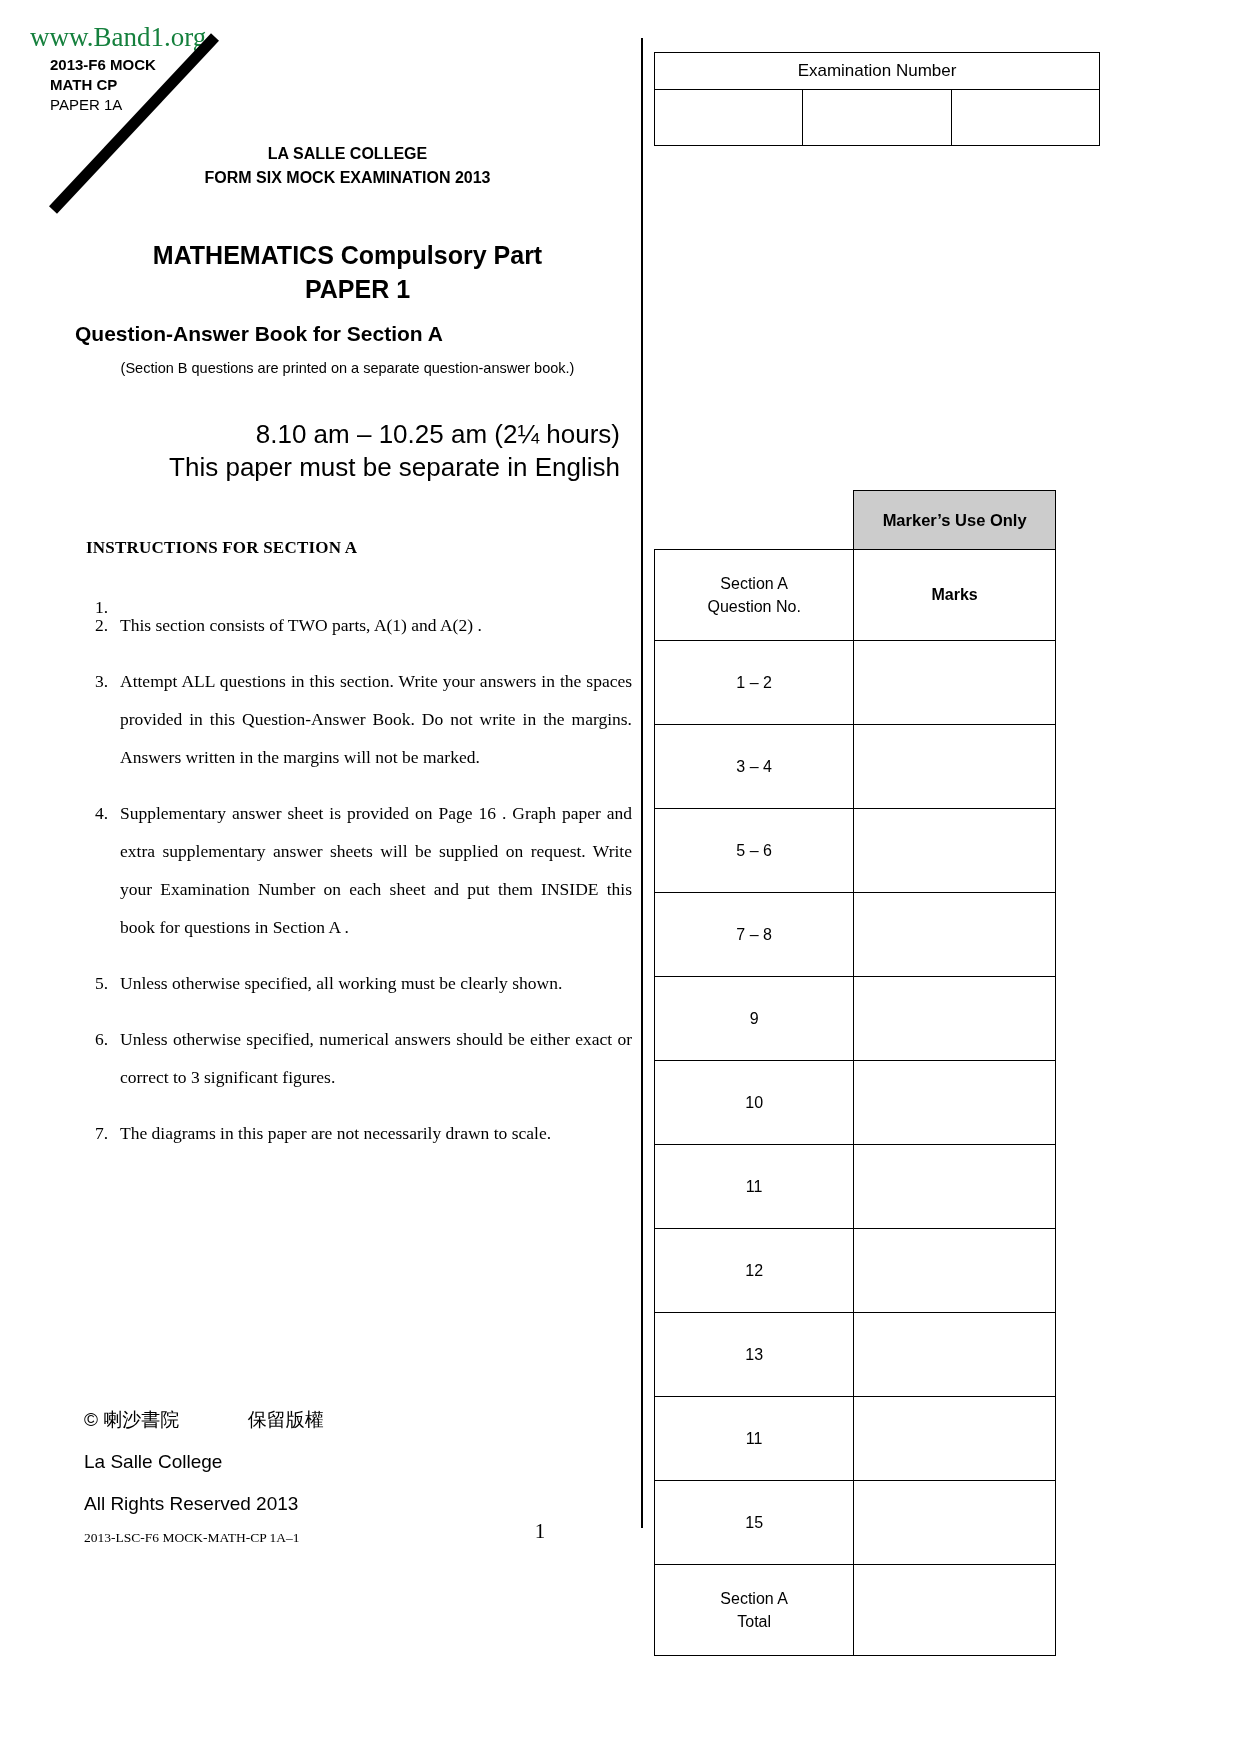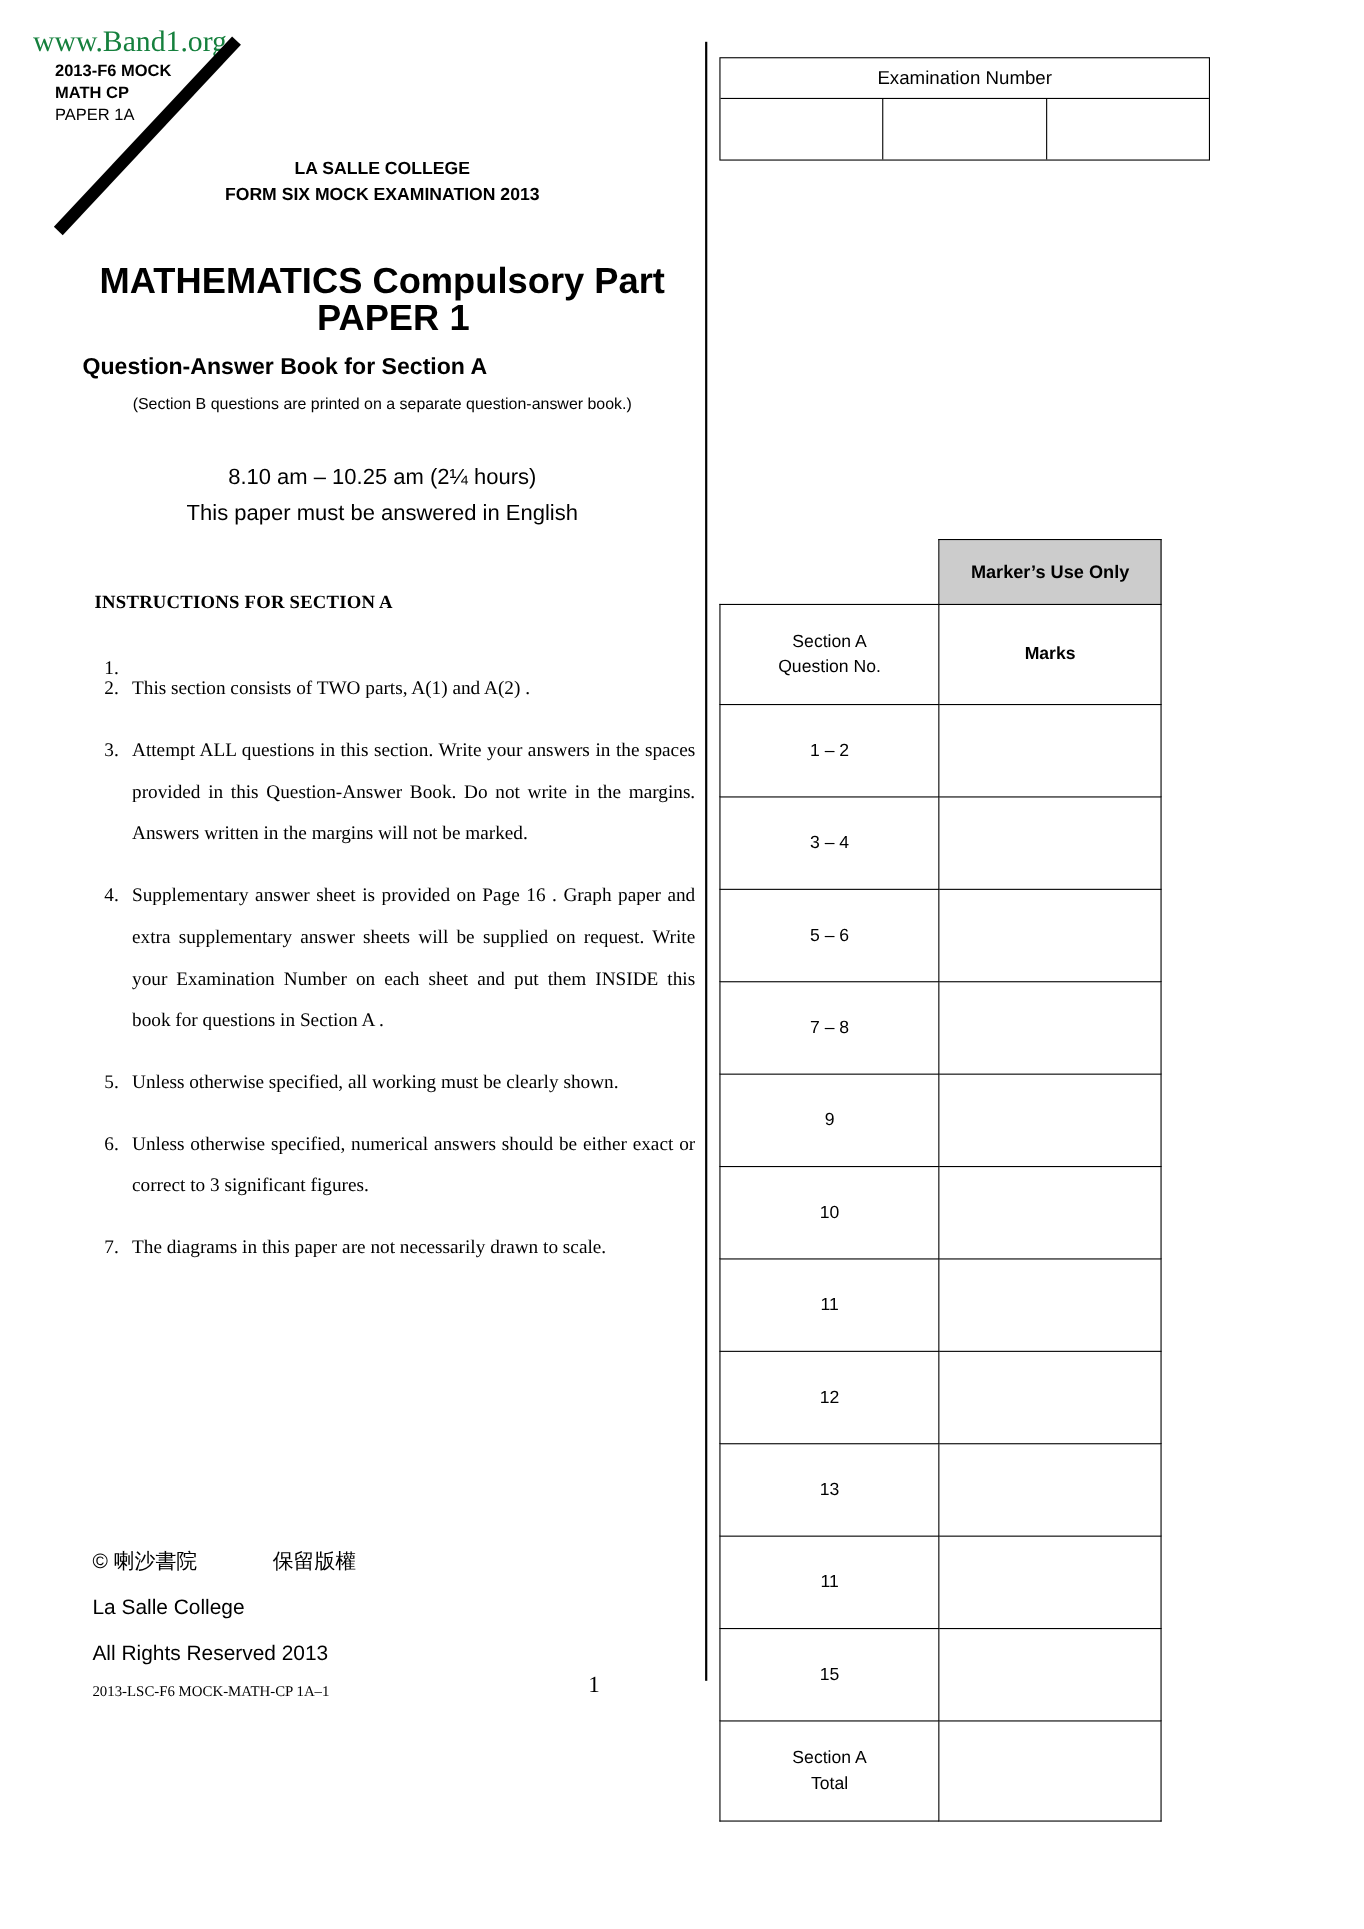--- a/index.html
+++ b/index.html
@@ -62,21 +62,21 @@
     font-size: 16px;
     font-weight: bold;
     line-height: 24px;
   }
   .subject {
     position: absolute;
     left: 75px;
     top: 238px;
     width: 545px;
     text-align: center;
-    font-size: 33px;
+    font-size: 25px;
     font-weight: bold;
     line-height: 34px;
   }
   .subject .l2 {
     display: block;
     margin-left: 20px;
   }
   .qab {
     position: absolute;
     left: 75px;
@@ -92,22 +92,22 @@
     top: 360px;
     width: 575px;
     text-align: center;
     font-size: 14.5px;
   }
   .timing {
     position: absolute;
     left: 75px;
     top: 418px;
     width: 545px;
-    text-align: center;
-    font-size: 20px;
+    text-align: right;
+    font-size: 26px;
     line-height: 33px;
   }
 
   
   .instr-title {
     position: absolute;
     left: 86px;
     top: 538px;
     font-family: "Liberation Serif", serif;
     font-size: 17px;
@@ -270,21 +270,21 @@
   <div class="subject">
     <span>MATHEMATICS    Compulsory Part</span>
     <span class="l2">PAPER 1</span>
   </div>
 
   <div class="qab">Question-Answer Book for Section A</div>
   <div class="qab-note">(Section B questions are printed on a separate question-answer book.)</div>
 
   <div class="timing">
     <div>8.10 am – 10.25 am (2¼ hours)</div>
-    <div>This paper must be answered in English</div>
+    <div>This paper must be separate in English</div>
   </div>
 
   <div class="instr-title">INSTRUCTIONS FOR SECTION A</div>
   <div class="instr-list">
     <div class="instr-item">
       <span class="num">1.</span>
     </div>
     <div class="instr-item">
       <span class="num">2.</span>
       <span>This section consists of TWO parts, A(1) and A(2) .</span>

